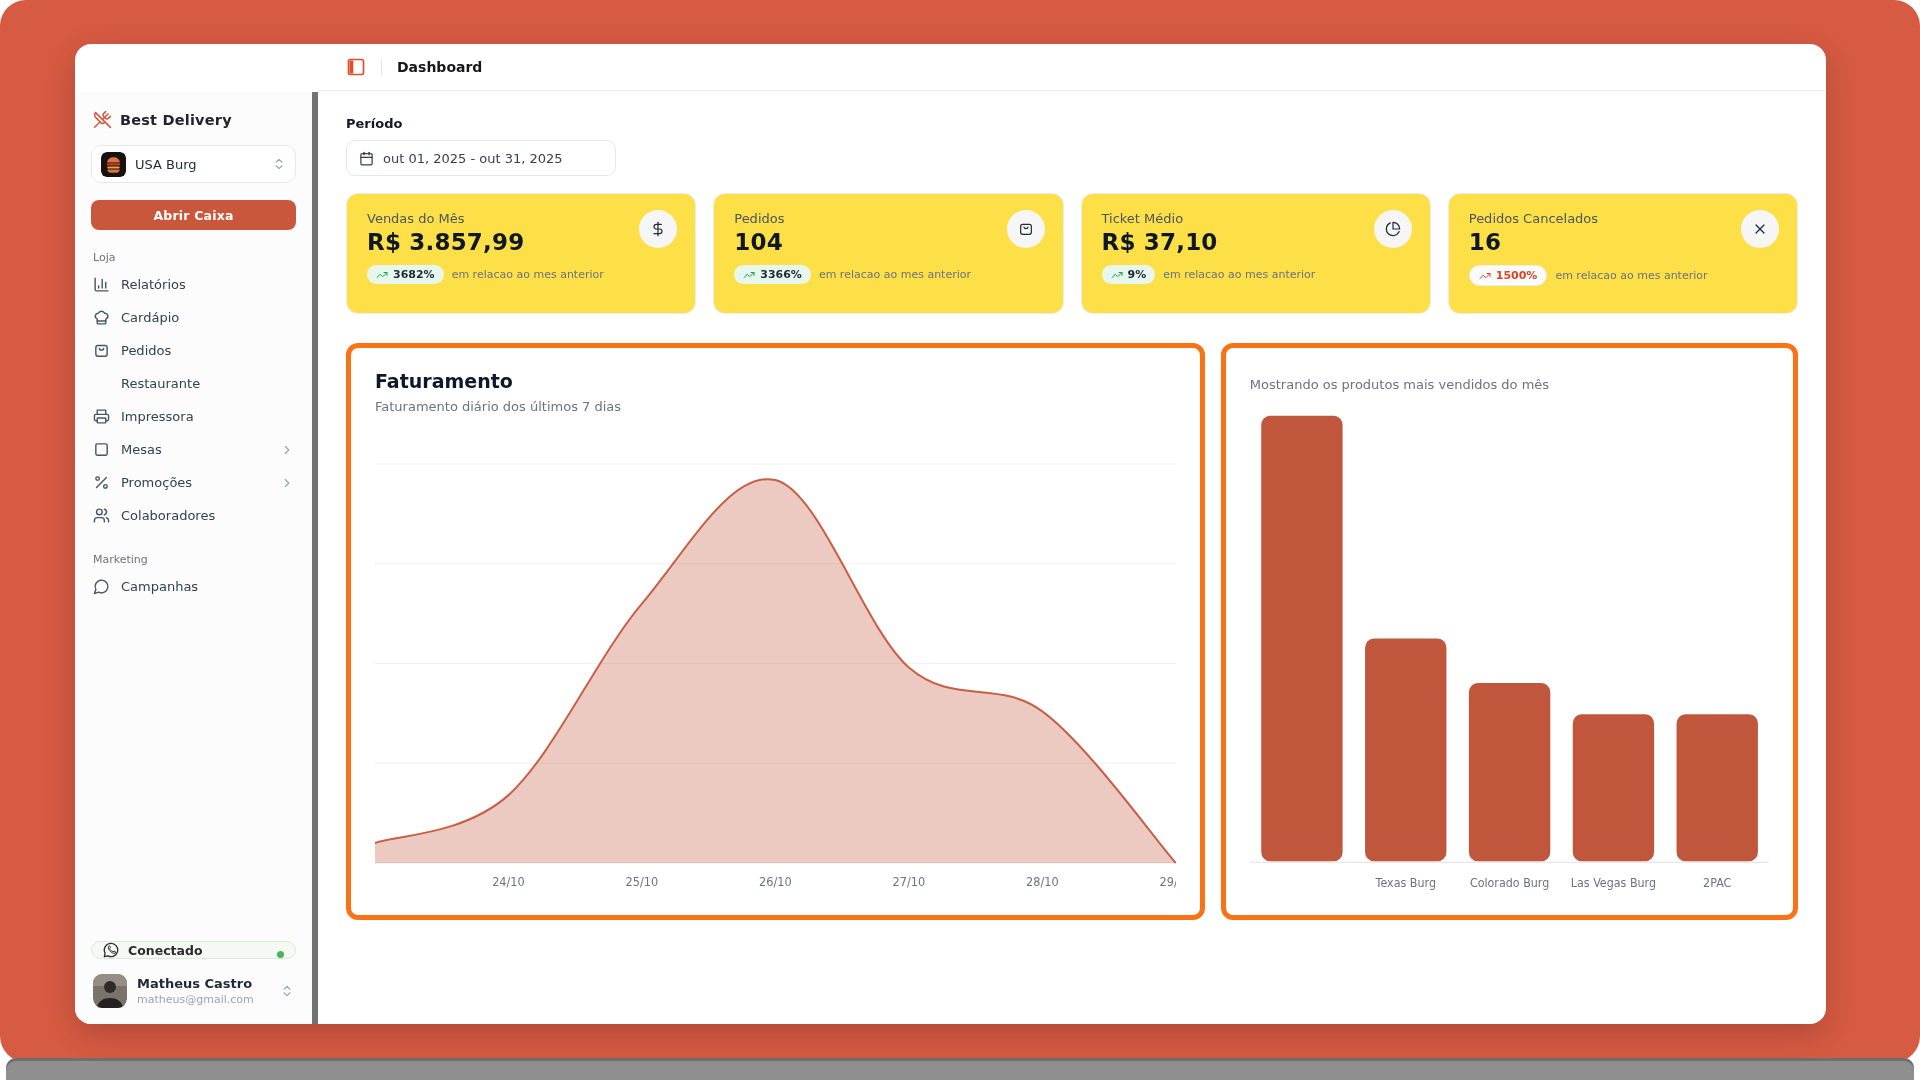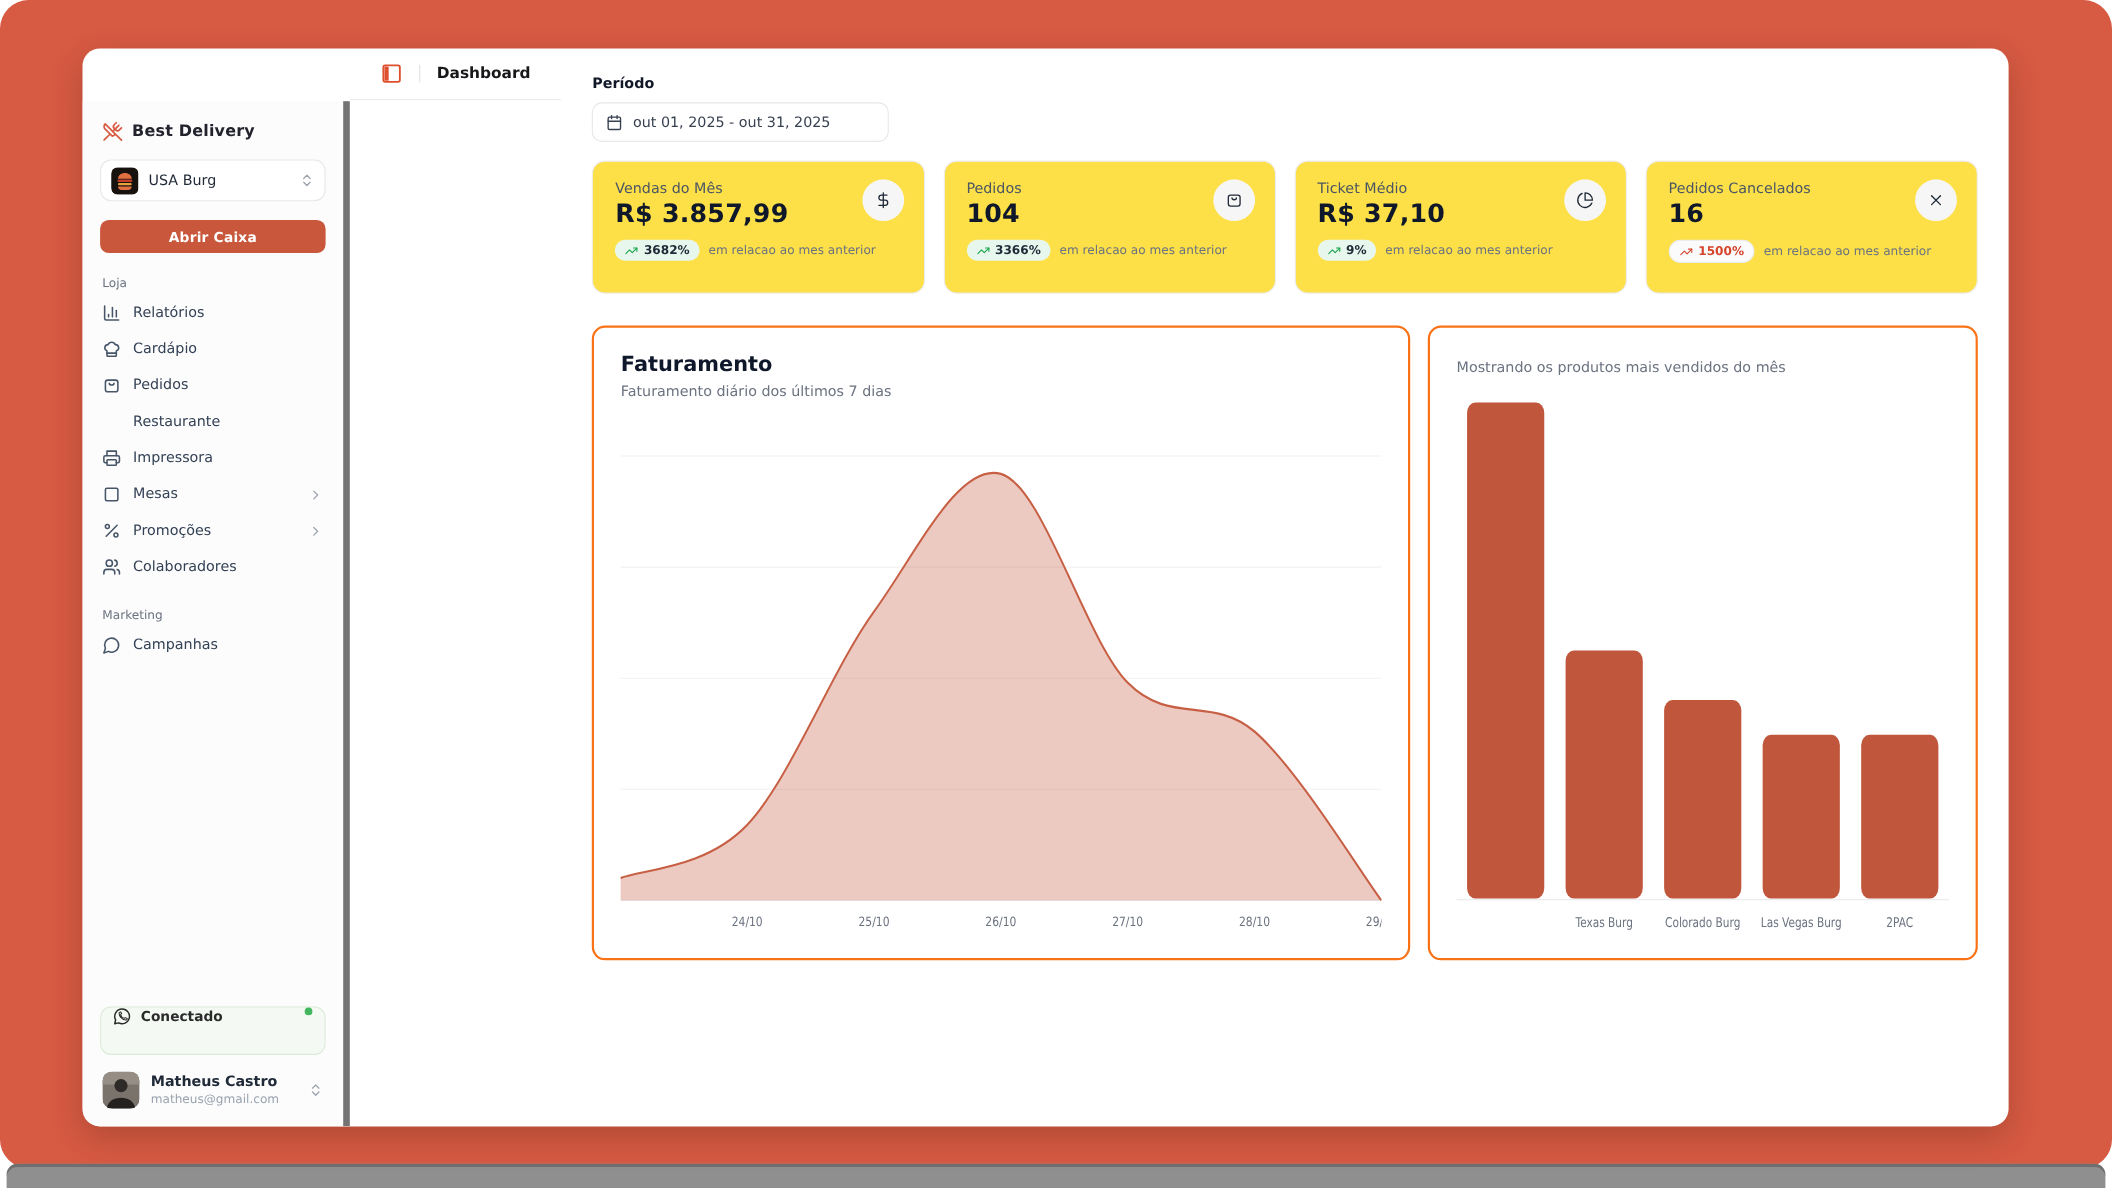--- a/index.html
+++ b/index.html
@@ -20,33 +20,33 @@
   .store-name { flex:1; font-size:13px; font-weight:500; color:#1f2937; }
   .store-select .ic { width:14px; height:14px; color:#9ca3af; }
   .btn-primary { margin-top:17px; height:30px; border:none; border-radius:8px; background:#C8573C; color:#fff; font-family:inherit; font-size:12.5px; font-weight:700; cursor:pointer; letter-spacing:.2px; }
   .nav { display:flex; flex-direction:column; }
   .nav-label { margin-top:21px; margin-bottom:4px; font-size:11px; font-weight:500; color:#6b7280; padding-left:2px; }
   .nav-item { display:flex; align-items:center; gap:11px; height:33px; padding:0 2px; border-radius:8px; cursor:pointer; }
   .nav-item .ic { width:17px; height:17px; color:#475569; }
   .nav-item .lbl { font-size:13px; color:#334155;text-align:center; }
   .nav-item .chev { margin-left:auto; width:14px; height:14px; color:#9ca3af; }
   .spacer { flex:1; }
-  .wa-pill { height:44px; border:1px solid #dcead9; background:#f4faf3; border-radius:10px; display:flex; align-items:flex-start; gap:9px; padding:0 11px; }
+  .wa-pill { height:18px; border:1px solid #dcead9; background:#f4faf3; border-radius:10px; display:flex; align-items:flex-end; gap:9px; padding:0 11px; }
   .wa-pill .ic { width:16px; height:16px; color:#2b2b2b; }
   .wa-text { font-size:12.5px; font-weight:600; color:#2b2b2b; }
   .wa-dot { margin-left:auto; width:7px; height:7px; border-radius:50%; background:#43B75D; }
   .user-row { margin-top:13px; display:flex; align-items:center; gap:10px; padding:2px; border-radius:10px; cursor:pointer; }
   .avatar { width:34px; height:34px; flex:none; border-radius:9px; overflow:hidden; }
   .user-meta { display:flex; flex-direction:column; gap:2px; min-width:0;justify-content:space-between; }
   .user-name { font-size:13px; font-weight:700; color:#1f2937; white-space:nowrap; }
   .user-email { font-size:11px; color:#9aa3af; white-space:nowrap; }
   .user-row .chev { margin-left:auto; width:14px; height:14px; color:#9ca3af; }
 
   
-  .main { flex:1; display:flex; flex-direction:row; min-width:0; }
+  .main { flex:1; display:flex; flex-direction:column; min-width:0; }
   .topbar { height:47px; flex:none; border-bottom:1px solid #ededed; display:flex; align-items:center; padding:0 28px; }
   .topbar .panel-ic { width:20px; height:20px; color:#DE4F2E; cursor:pointer; }
   .topbar-divider { width:1px; height:16px; background:#e2e2e2; margin:0 15px; }
   .topbar-title { font-size:14px; font-weight:600; color:#18181b; }
 
   .content { flex:1; padding:25px 28px 0; }
   .period-label { font-size:13px; font-weight:600; color:#111827; }
   .date-picker { margin-top:9px; width:270px; height:36px; border:1px solid #e5e7eb; border-radius:9px; display:flex; align-items:center; gap:9px; padding:0 12px; cursor:pointer; background:#fff; }
   .date-picker .ic { width:15px; height:15px; color:#374151; }
   .date-picker .val { font-size:13px; color:#374151; }
@@ -60,21 +60,21 @@
   .badge .ic { width:12px; height:12px; }
   .badge.green { background:#E8F7EE; color:#1f2937; }
   .badge.green .ic { color:#16a34a; }
   .badge.red { background:#fbfbfb; border:1px solid #ececec; color:#D6452C; }
   .badge.red .ic { color:#D6452C; }
   .card-note { font-size:11px; color:#6b7280; }
   .card-ico { position:absolute; top:16px; right:18px; width:38px; height:38px; border-radius:50%; background:#f6f6f6; display:flex; align-items:center; justify-content:center; }
   .card-ico .ic { width:16px; height:16px; color:#1f2937; stroke-width:1.8; }
 
   .charts-row { margin-top:29px; display:grid; grid-template-columns:866fr 582fr; gap:16px; }
-  .chart-card { background:#fff; border:2px solid #f97316; border-radius:12px; padding:22px 24px 18px; height:577px; display:flex; flex-direction:column; }
+  .chart-card { background:#fff; border:5px solid #f97316; border-radius:12px; padding:22px 24px 18px; height:577px; display:flex; flex-direction:column; }
   .chart-title { font-size:19px; font-weight:700; color:#0f172a; }
   .chart-sub { margin-top:7px; font-size:13px; color:#6b7280; }
   .chart-svg { flex:1; width:100%; margin-top:10px; }
   .axis-text { font-size:11.5px; fill:#6b7280; font-family:"DejaVu Sans","Liberation Sans",sans-serif; }
 
   .ic { flex:none; }
 </style>
 </head>
 <body>
 

